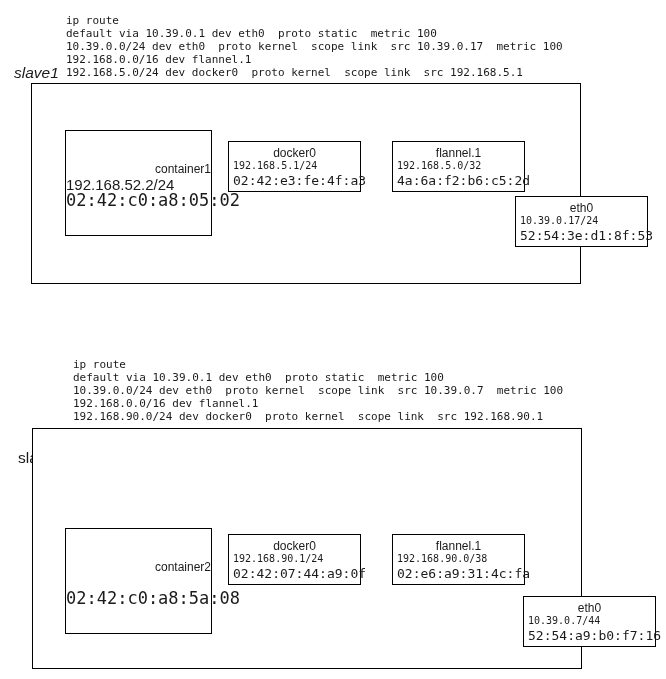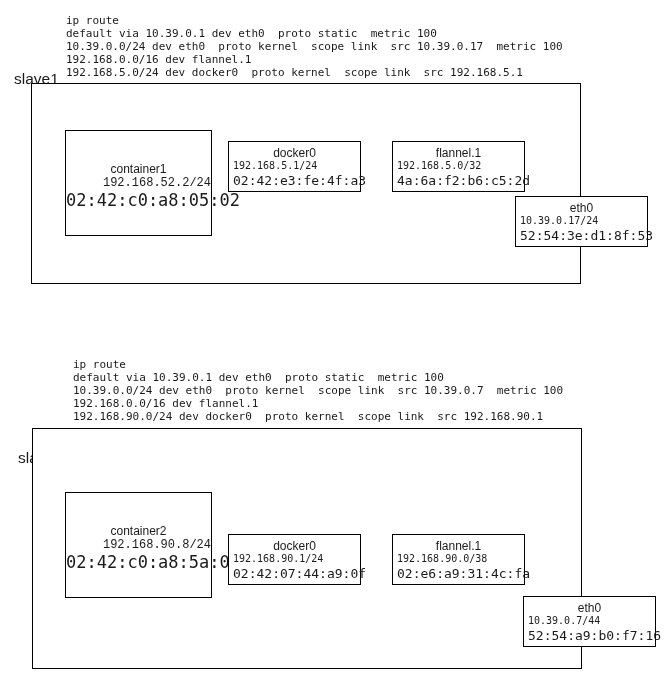--- a/index.html
+++ b/index.html
@@ -8,53 +8,53 @@
         font-family:"Liberation Sans",sans-serif;border-radius:12px;}
 
   
   .routes{position:absolute;font-family:"DejaVu Sans Mono",monospace;font-size:11px;
           color:#1a1a1a;white-space:pre;line-height:13.05px;}
   #routes-slave1{left:66px;top:13.7px;}
   #routes-slave2{left:73px;top:358px;}
 
   
   .hostlabel{position:absolute;font-family:"Liberation Sans",sans-serif;font-size:15.5px;color:#1a1a1a;}
-  #label-slave1{left:14px;top:70px;}
+  #label-slave1{left:14px;top:64px;font-style:italic;}
   #label-slave2{left:18px;top:405.9px;margin-top:43px;}
 
   
   .hostbox,.nodebox{position:absolute;border:1px solid #000000;background:#ffffff;box-sizing:border-box;}
   #host-slave1{left:31px;top:83px;width:550px;height:201px;}
   #host-slave2{left:32px;top:428px;width:550px;height:241px;}
 
   .containerbox{width:147px;height:106px;}
   #container-slave1{left:65px;top:130px;}
-  #container-slave2{left:65px;top:492px;}
+  #container-slave2{left:65px;top:528px;}
 
   .ifacebox{width:133px;height:51px;}
   #docker-slave1{left:228px;top:141px;}
   #flannel-slave1{left:392px;top:141px;}
   #eth-slave1{left:515px;top:196px;}
   #docker-slave2{left:228px;top:534px;}
   #flannel-slave2{left:392px;top:534px;}
   #eth-slave2{left:523px;top:596px;}
 
   
   .iface-title{position:absolute;left:0;right:0;top:4px;text-align:center;
                font-family:"Liberation Sans",sans-serif;font-size:12px;color:#1a1a1a;}
   .iface-ip{position:absolute;left:4px;top:17.65px;
             font-family:"DejaVu Sans Mono",monospace;font-size:10px;color:#1a1a1a;white-space:pre;}
   .iface-mac{position:absolute;left:4px;top:30.9px;
              font-family:"DejaVu Sans Mono",monospace;font-size:13px;color:#1a1a1a;white-space:pre;}
 
   
-  .cont-title{position:absolute;left:0;right:0;top:31px;text-align:center;
+  .cont-title{position:absolute;left:0;right:0;top:31px;text-align:right;
               font-family:"Liberation Sans",sans-serif;font-size:12px;color:#1a1a1a;white-space:pre;}
-  .cont-ip{position:absolute;left:0;right:0;top:45px;text-align:right;
-           font-family:Liberation Mono, monospace;font-size:12px;color:#1a1a1a;white-space:pre;}
+  .cont-ip{position:absolute;left:0;right:0;top:45px;text-align:left;
+           font-family:Liberation Sans, sans-serif;font-size:15px;color:#1a1a1a;white-space:pre;}
   .cont-mac{position:absolute;left:0;right:0;top:58.6px;text-align:center;
             font-family:"DejaVu Sans Mono",monospace;font-size:17px;color:#1a1a1a;white-space:pre;}
 </style>
 </head>
 <body>
 
 <div id="page">
 
   <div class="routes" id="routes-slave1">ip route
 default via 10.39.0.1 dev eth0  proto static  metric 100
@@ -95,21 +95,20 @@
 10.39.0.0/24 dev eth0  proto kernel  scope link  src 10.39.0.7  metric 100
 192.168.0.0/16 dev flannel.1
 192.168.90.0/24 dev docker0  proto kernel  scope link  src 192.168.90.1</div>
 
   <div class="hostlabel" id="label-slave2">slave2</div>
 
   <div class="hostbox" id="host-slave2"></div>
 
   <div class="nodebox containerbox" id="container-slave2">
     <div class="cont-title">container2</div>
-    <div class="cont-ip">192.168.90.8/24</div>
     <div class="cont-mac">02:42:c0:a8:5a:08</div>
   </div>
 
   <div class="nodebox ifacebox" id="docker-slave2">
     <div class="iface-title">docker0</div>
     <div class="iface-ip">192.168.90.1/24</div>
     <div class="iface-mac">02:42:07:44:a9:0f</div>
   </div>
 
   <div class="nodebox ifacebox" id="flannel-slave2">

